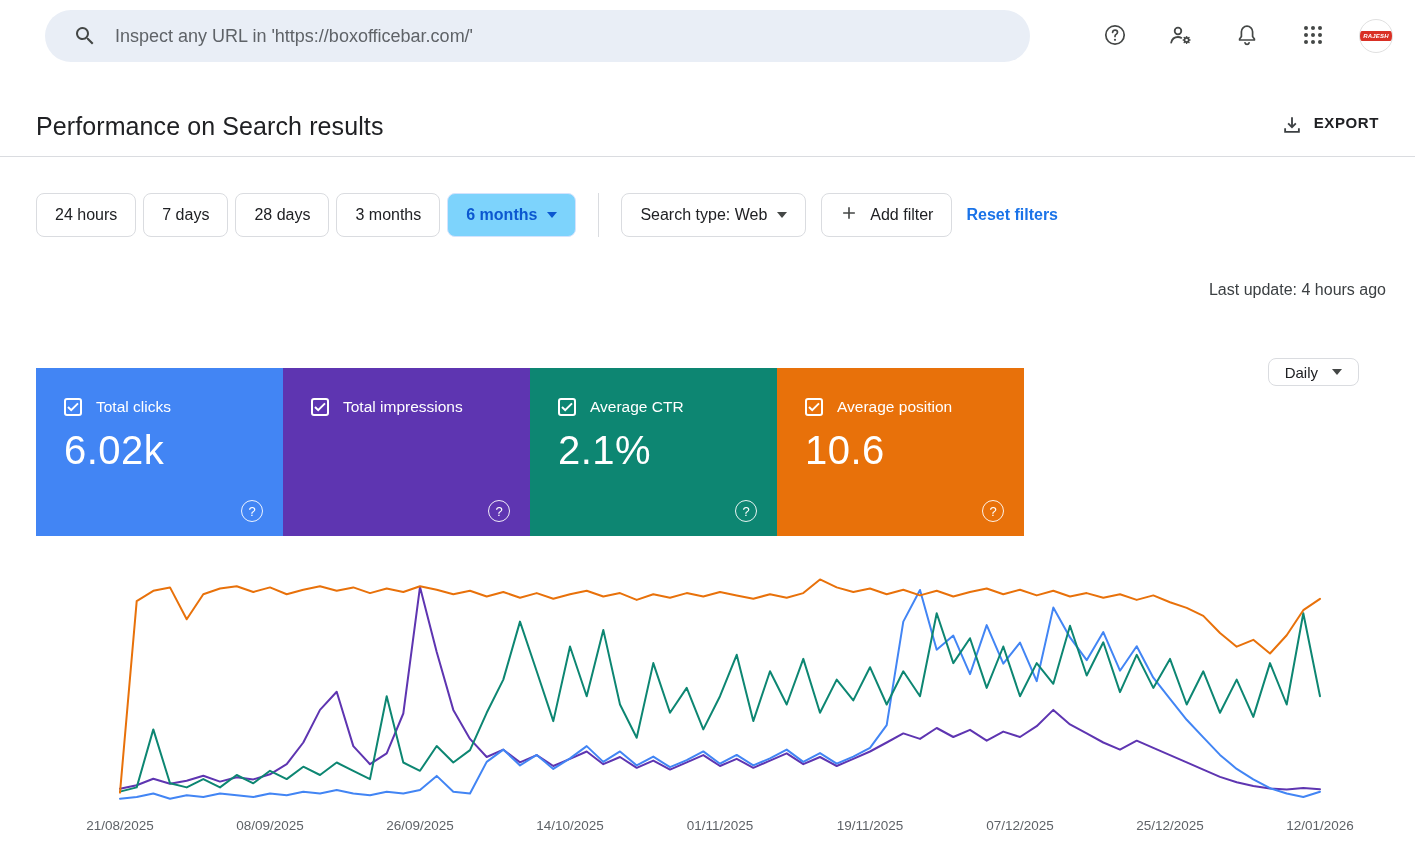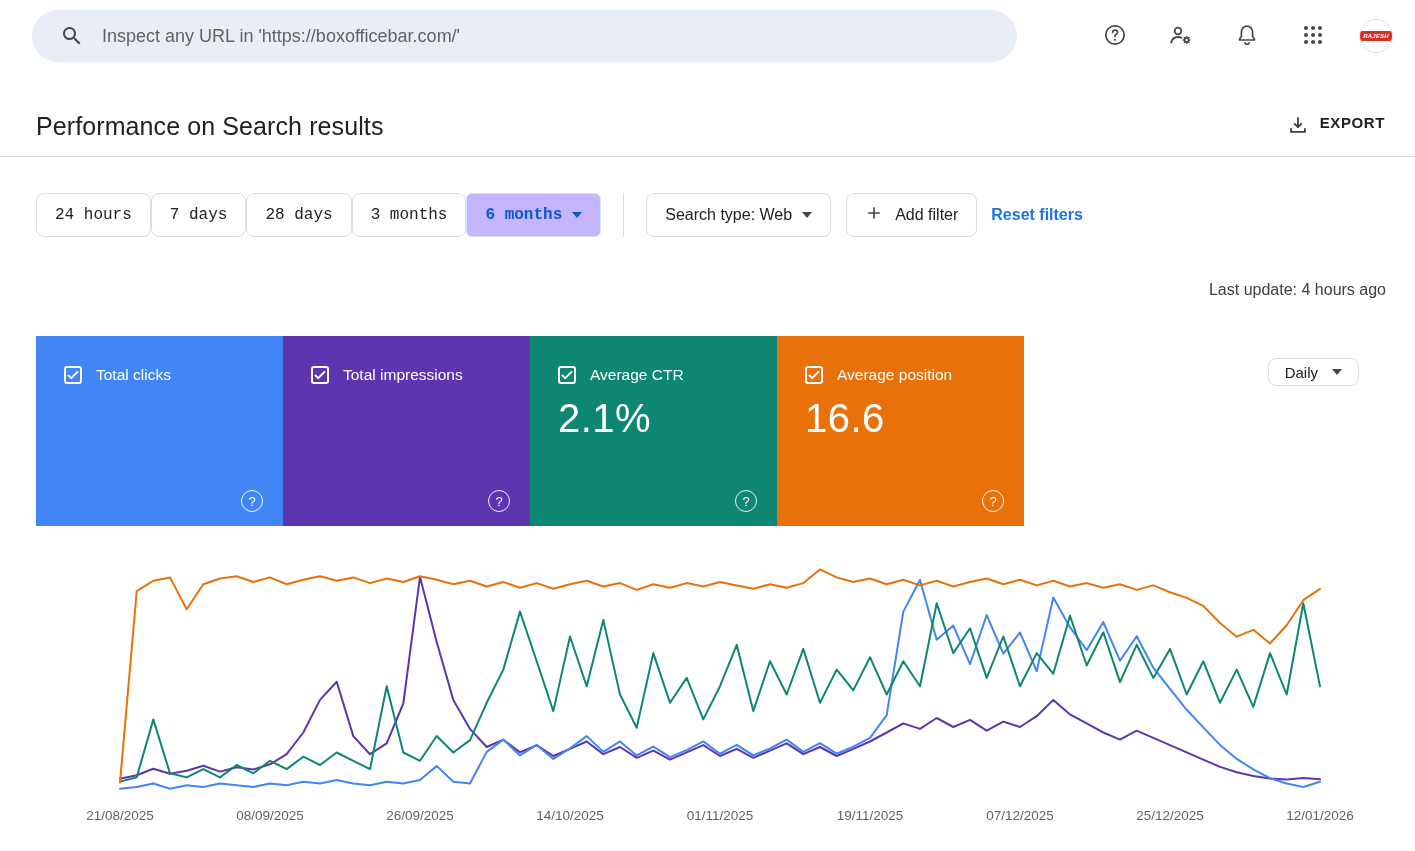--- a/index.html
+++ b/index.html
@@ -3,49 +3,49 @@
 <meta charset="utf-8">
 <style>
   * { box-sizing: border-box; }
   html,body { margin:0; padding:0; }
   body {
     width:1415px; height:851px; overflow:hidden;
     background:#fff; color:#202124;
     font-family:"Liberation Sans", sans-serif;
   }
   
-  .topbar { display:flex; align-items:center; height:72px; padding:0 22px 0 32px; background:#fff; }
+  .topbar { display:flex; align-items:center; height:72px; padding:0 22px 0 45px; background:#fff; }
   .searchbox { display:flex; align-items:center; width:985px; height:52px; background:#e9eef6; border-radius:26px; padding:0 18px; }
   .searchbox .mag { flex:none; margin:0 16px 0 10px; display:flex; }
   .searchbox input { flex:1; border:none; outline:none; background:transparent; font-size:18px; color:#202124; font-family:inherit; }
   .searchbox input::placeholder { color:#5f6368; opacity:1; }
   .topbar-icons { margin-left:auto; display:flex; align-items:center; gap:26px; }
   .icon-btn { width:40px; height:40px; border:none; background:transparent; border-radius:50%; display:flex; align-items:center; justify-content:center; cursor:pointer; padding:0; }
   .avatar-btn { width:34px; height:34px; border-radius:50%; border:1px solid #e0e0e0; background:#fff; display:flex; align-items:center; justify-content:center; overflow:hidden; cursor:pointer; padding:0; }
   .avatar-logo { background:#d93025; color:#fff; font-size:6px; font-weight:bold; font-style:italic; padding:2px 3px; border-radius:2px; letter-spacing:.2px; white-space:nowrap; }
   
-  .header-row { display:flex; align-items:center; height:84px; padding:24px 20px 0 36px; }
+  .header-row { display:flex; align-items:center; height:84px; padding:24px 26px 0 36px; }
   .page-title { font-size:25px; font-weight:400; margin:0; color:#202124; letter-spacing:.1px; }
   .export-btn { margin-left:auto; display:flex; align-items:flex-start; gap:11px; background:none; border:none; cursor:pointer; font-family:inherit; font-size:15px; font-weight:bold; letter-spacing:.6px; color:#202124; padding:8px 10px; }
   .divider { height:1px; background:#dadce0; }
   
   .filters-row { display:flex; align-items:center; margin-top:36px; padding:0 36px; height:44px; }
-  .range-chips { display:flex; gap:0;font-family:Liberation Mono, monospace; }
+  .range-chips { display:flex; gap:7px; }
   .chip { display:flex; align-items:center; gap:10px; height:44px; padding:0 18px; background:#fff; border:1px solid #dadce0; border-radius:8px; font-size:16px; color:#202124; cursor:pointer; font-family:inherit; }
-  .chip.selected { background:#c4b5fd; border-color:#d3e3fd; color:#0b57d0; font-weight:bold;border-radius:6px; }
+  .chip.selected { background:#7dd3fc; border-color:#d3e3fd; color:#0b57d0; font-weight:bold; }
   .chip .caret { color:#444746; display:flex; }
   .chip.selected .caret { color:#0b57d0; }
   .vsep { width:1px; height:44px; background:#dadce0; margin:0 22px; }
   .add-filter { margin-left:15px; gap:12px; }
   .reset-link { margin-left:14px; color:#1a73e8; font-size:16px; font-weight:bold; text-decoration:none; cursor:pointer; }
   
   .last-update-row { display:flex; justify-content:flex-end; padding-right:29px; margin-top:44px; font-size:16px; color:#3c4043; height:20px; }
   
   .cards-row { display:flex; margin-top:35px; padding-left:36px; }
-  .metric-card { width:247px; height:190px; position:relative; color:#fff; cursor:pointer; padding:30px 0 0 28px; }
+  .metric-card { width:247px; height:168px; position:relative; color:#fff; cursor:pointer; padding:30px 0 0 28px;margin-top:32px; }
   .card-top { display:flex; align-items:center; gap:14px; font-size:15.5px; }
   .cbx { width:18px; height:18px; border:2px solid #fff; border-radius:3px; display:flex; align-items:center; justify-content:center; cursor:pointer; flex:none; }
   .card-value { font-size:40px; margin-top:12px; letter-spacing:.5px; font-weight:400; }
   .card-help { position:absolute; right:20px; bottom:14px; width:22px; height:22px; border:1.6px solid rgba(255,255,255,.9); border-radius:50%; display:flex; align-items:center; justify-content:center; font-size:13px; color:#fff; cursor:pointer; }
   .daily-wrap { margin-left:auto; margin-right:56px; margin-top:22px; }
   .daily-btn { height:28px; padding:0 16px; gap:14px; font-size:15px; border-radius:8px; }
   
   .chart-card { margin:0 36px; padding-top:32px; }
   .chart-card svg { display:block; width:1343px; height:290px; }
   svg text { font-family:"Liberation Sans", sans-serif; }
@@ -181,20 +181,21 @@
 <div class="cards-row">
   <div class="metric-card" style="background: rgb(66, 133, 244);">
     <div class="card-top">
       <span class="cbx">
           <svg width="12" height="10" viewBox="0 0 12 10">
             <path d="M1 5l3.2 3.2L11 1.4" fill="none" stroke="#fff" stroke-width="2"></path>
           </svg>
         </span>
       <span>Total clicks</span>
     </div>
+    <div class="card-value">6.02k</div>
     <div class="card-help">?</div>
   </div>
   <div class="metric-card" style="background: rgb(94, 53, 177);">
     <div class="card-top">
       <span class="cbx">
           <svg width="12" height="10" viewBox="0 0 12 10">
             <path d="M1 5l3.2 3.2L11 1.4" fill="none" stroke="#fff" stroke-width="2"></path>
           </svg>
         </span>
       <span>Total impressions</span>
@@ -215,21 +216,21 @@
   </div>
   <div class="metric-card" style="background: rgb(232, 113, 10);">
     <div class="card-top">
       <span class="cbx">
           <svg width="12" height="10" viewBox="0 0 12 10">
             <path d="M1 5l3.2 3.2L11 1.4" fill="none" stroke="#fff" stroke-width="2"></path>
           </svg>
         </span>
       <span>Average position</span>
     </div>
-    <div class="card-value">16.6</div>
+    <div class="card-value">10.6</div>
     <div class="card-help">?</div>
   </div>
   <div class="daily-wrap">
     <button class="chip daily-btn">
       <span>Daily</span>
       <span class="caret">
           <svg width="10" height="6" viewBox="0 0 10 6">
             <path d="M0 0h10L5 6z" fill="currentColor"></path>
           </svg>
         </span>

